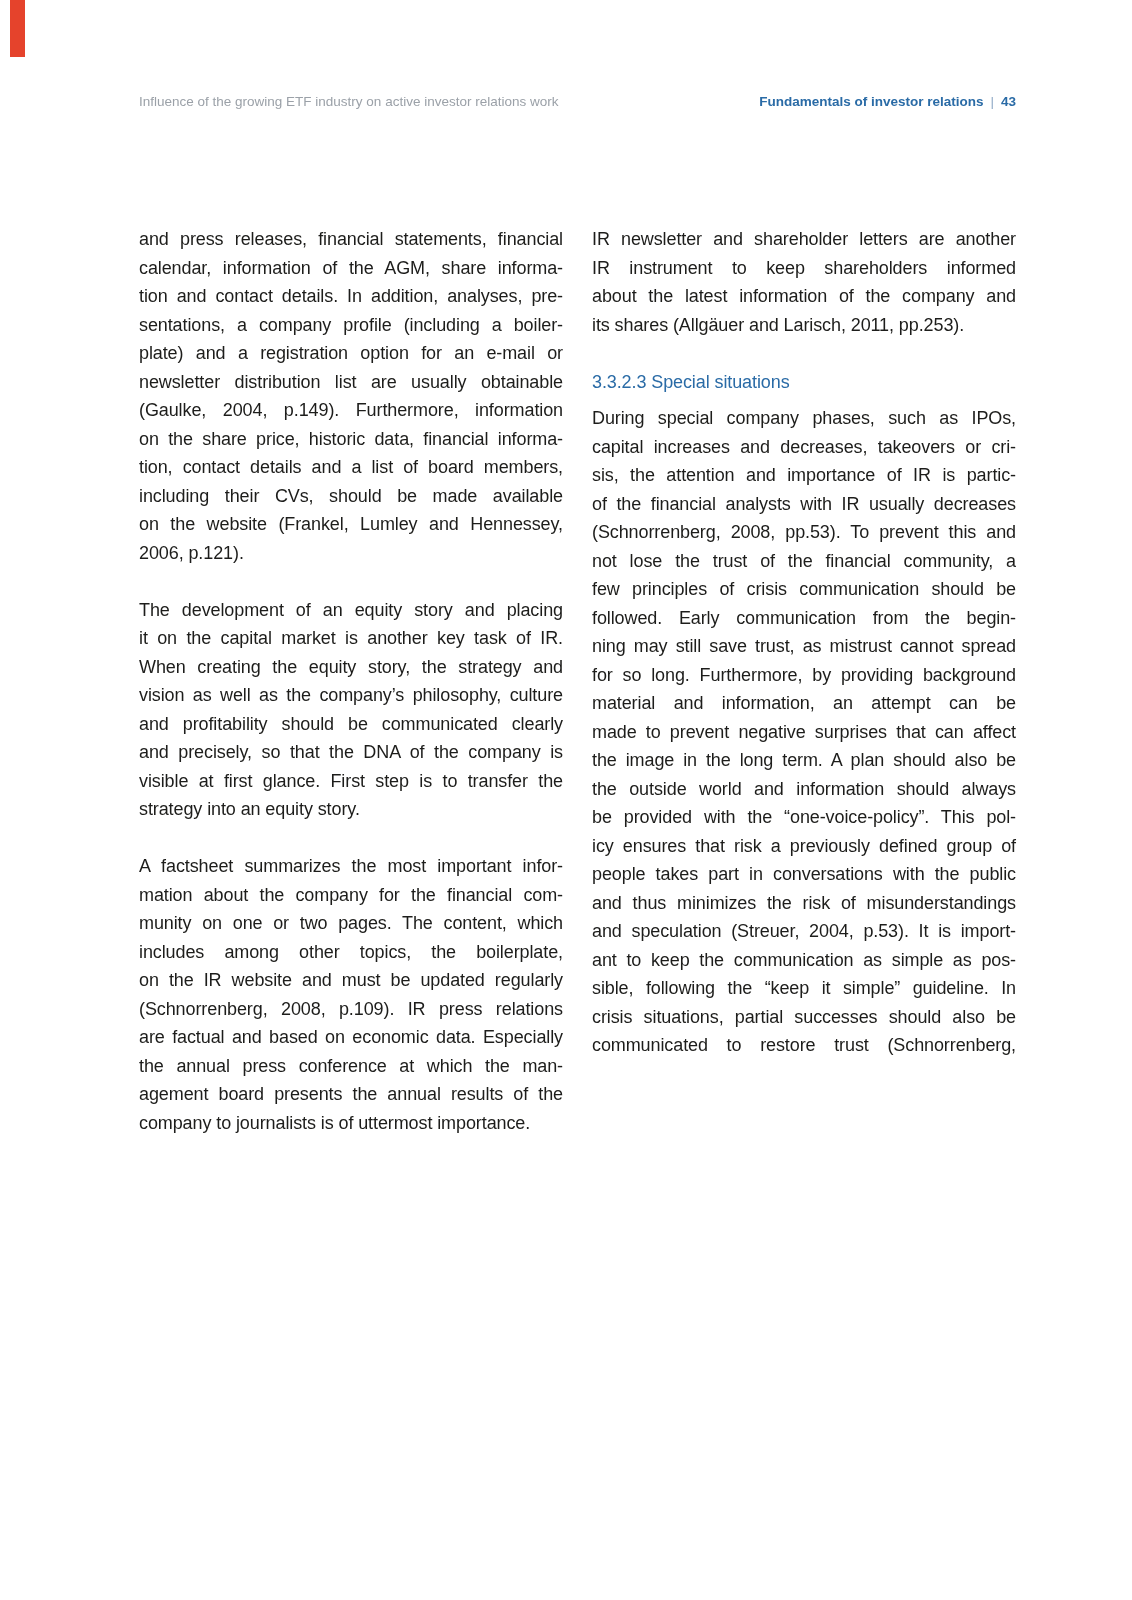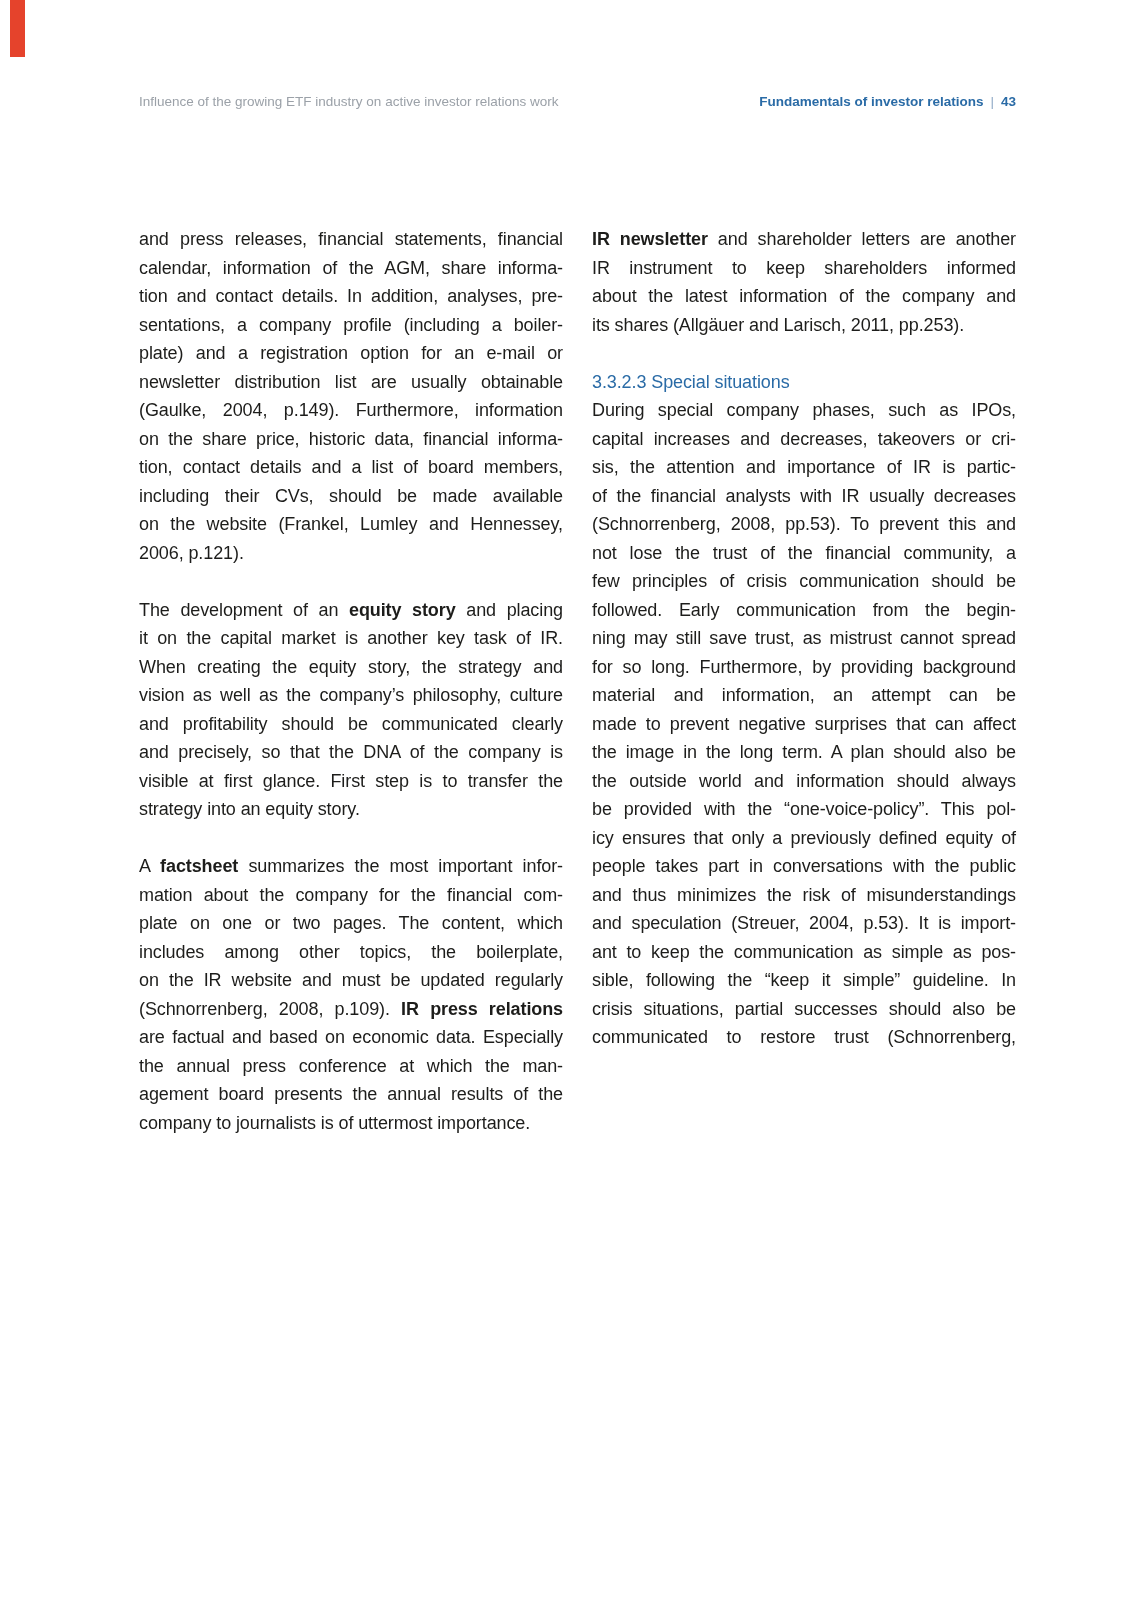--- a/index.html
+++ b/index.html
@@ -29,34 +29,34 @@
   .running-header .left { color: var(--header-gray); font-weight: normal; }
   .running-header .right { color: var(--accent-blue); font-weight: bold; }
   .running-header .sep { color: #8fa9c6; font-weight: normal; padding: 0 7px; }
   .content {
     position: absolute; top: 225px; left: 139px;
     display: flex; gap: 29px;
   }
   .col { width: 424px; }
   .block { margin-top: 28.5px; }
   .col .block:first-child { margin-top: 0; }
-  .heading + .block { margin-top: 0; }
+  .heading + .block { margin-top: 8px; }
   .paragraph {
     font-size: 18px; line-height: 28.5px;
     color: var(--body-color);
     letter-spacing: -0.1px;
   }
   .line { text-align: justify; text-align-last: justify; }
   .line.last { text-align-last: left; }
   .heading {
     font-size: 18px; line-height: 28.5px;
     color: var(--accent-blue);
     letter-spacing: -0.1px;
   }
-  .b { font-weight: bold; }
+  .b { font-weight: normal; }
 </style>
 </head>
 <body>
 
 <div class="chapter-tab"></div>
 
 <div class="running-header">
   <span class="left">Influence of the growing ETF industry on active investor relations work</span>
   <span class="right"><span>Fundamentals of investor relations</span><span class="sep">|</span><span>43</span></span>
 </div>
@@ -83,21 +83,21 @@
         <div class="line">When creating the equity story, the strategy and</div>
         <div class="line">vision as well as the company’s philosophy, culture</div>
         <div class="line">and profitability should be communicated clearly</div>
         <div class="line">and precisely, so that the DNA of the company is</div>
         <div class="line">visible at first glance. First step is to transfer the</div>
         <div class="line last">strategy into an equity story.</div>
       </div>
       <div class="paragraph block">
         <div class="line"><span>A </span><span class="b">factsheet</span><span> summarizes the most important infor-</span></div>
         <div class="line">mation about the company for the financial com-</div>
-        <div class="line">plate on one or two pages. The content, which</div>
+        <div class="line">munity on one or two pages. The content, which</div>
         <div class="line">includes among other topics, the boilerplate,</div>
         <div class="line">on the IR website and must be updated regularly</div>
         <div class="line"><span>(Schnorrenberg, 2008, p.109). </span><span class="b">IR press relations</span></div>
         <div class="line">are factual and based on economic data. Especially</div>
         <div class="line">the annual press conference at which the man-</div>
         <div class="line">agement board presents the annual results of the</div>
         <div class="line last">company to journalists is of uttermost importance.</div>
       </div>
     </div>
   <div class="col">
@@ -117,21 +117,21 @@
         <div class="line">not lose the trust of the financial community, a</div>
         <div class="line">few principles of crisis communication should be</div>
         <div class="line">followed. Early communication from the begin-</div>
         <div class="line">ning may still save trust, as mistrust cannot spread</div>
         <div class="line">for so long. Furthermore, by providing background</div>
         <div class="line">material and information, an attempt can be</div>
         <div class="line">made to prevent negative surprises that can affect</div>
         <div class="line">the image in the long term. A plan should also be</div>
         <div class="line">the outside world and information should always</div>
         <div class="line">be provided with the “one-voice-policy”. This pol-</div>
-        <div class="line">icy ensures that only a previously defined equity of</div>
+        <div class="line">icy ensures that risk a previously defined group of</div>
         <div class="line">people takes part in conversations with the public</div>
         <div class="line">and thus minimizes the risk of misunderstandings</div>
         <div class="line">and speculation (Streuer, 2004, p.53). It is import-</div>
         <div class="line">ant to keep the communication as simple as pos-</div>
         <div class="line">sible, following the “keep it simple” guideline. In</div>
         <div class="line">crisis situations, partial successes should also be</div>
         <div class="line">communicated to restore trust (Schnorrenberg,</div>
       </div>
     </div>
 </div>

